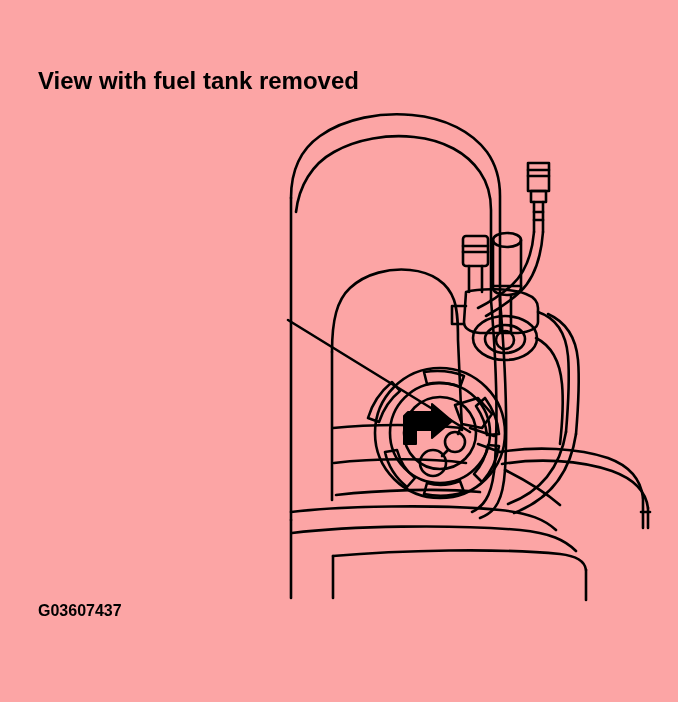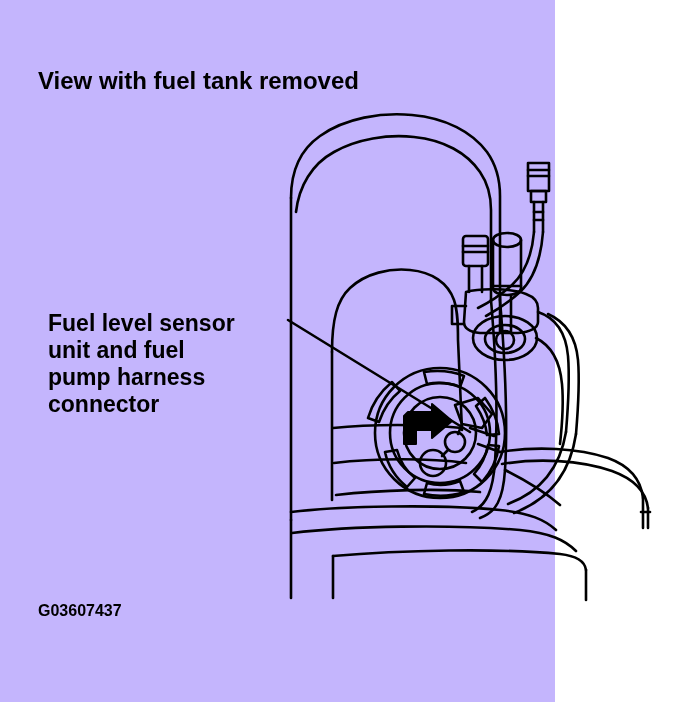--- a/index.html
+++ b/index.html
@@ -12,23 +12,24 @@
     width: 679px;
     height: 702px;
     position: relative;
     overflow: hidden;
     font-family: "Liberation Sans", sans-serif;
     color: #000000;
   }
   .page {
     position: absolute;
     left: 0; top: 0;
-    width: 555px;
+    width: 648px;
     height: 702px;
-    background: #c4b5fd;
+    background: #fca5a5;
+    padding-left: 30px;
   }
   .title {
     position: absolute;
     left: 38px;
     top: 69px;
     font-size: 24px;
     font-weight: bold;
     letter-spacing: 0px;
     white-space: nowrap;
     line-height: 1.0;
@@ -203,20 +204,16 @@
         <path d="M576,434 C570,474 548,500 514,513"></path>
 
       </g>
 
       <g fill="none" stroke="#000000" stroke-width="2.6" stroke-linecap="round" stroke-linejoin="round">
         <line x1="288" y1="320" x2="470" y2="432"></line>
       </g>
     </svg>
   </div>
 
-  <div class="callout">Fuel level sensor
-unit and fuel
-pump harness
-connector</div>
 
   <div class="figure-id">G03607437</div>
 
 </div>
 
 </body></html>

